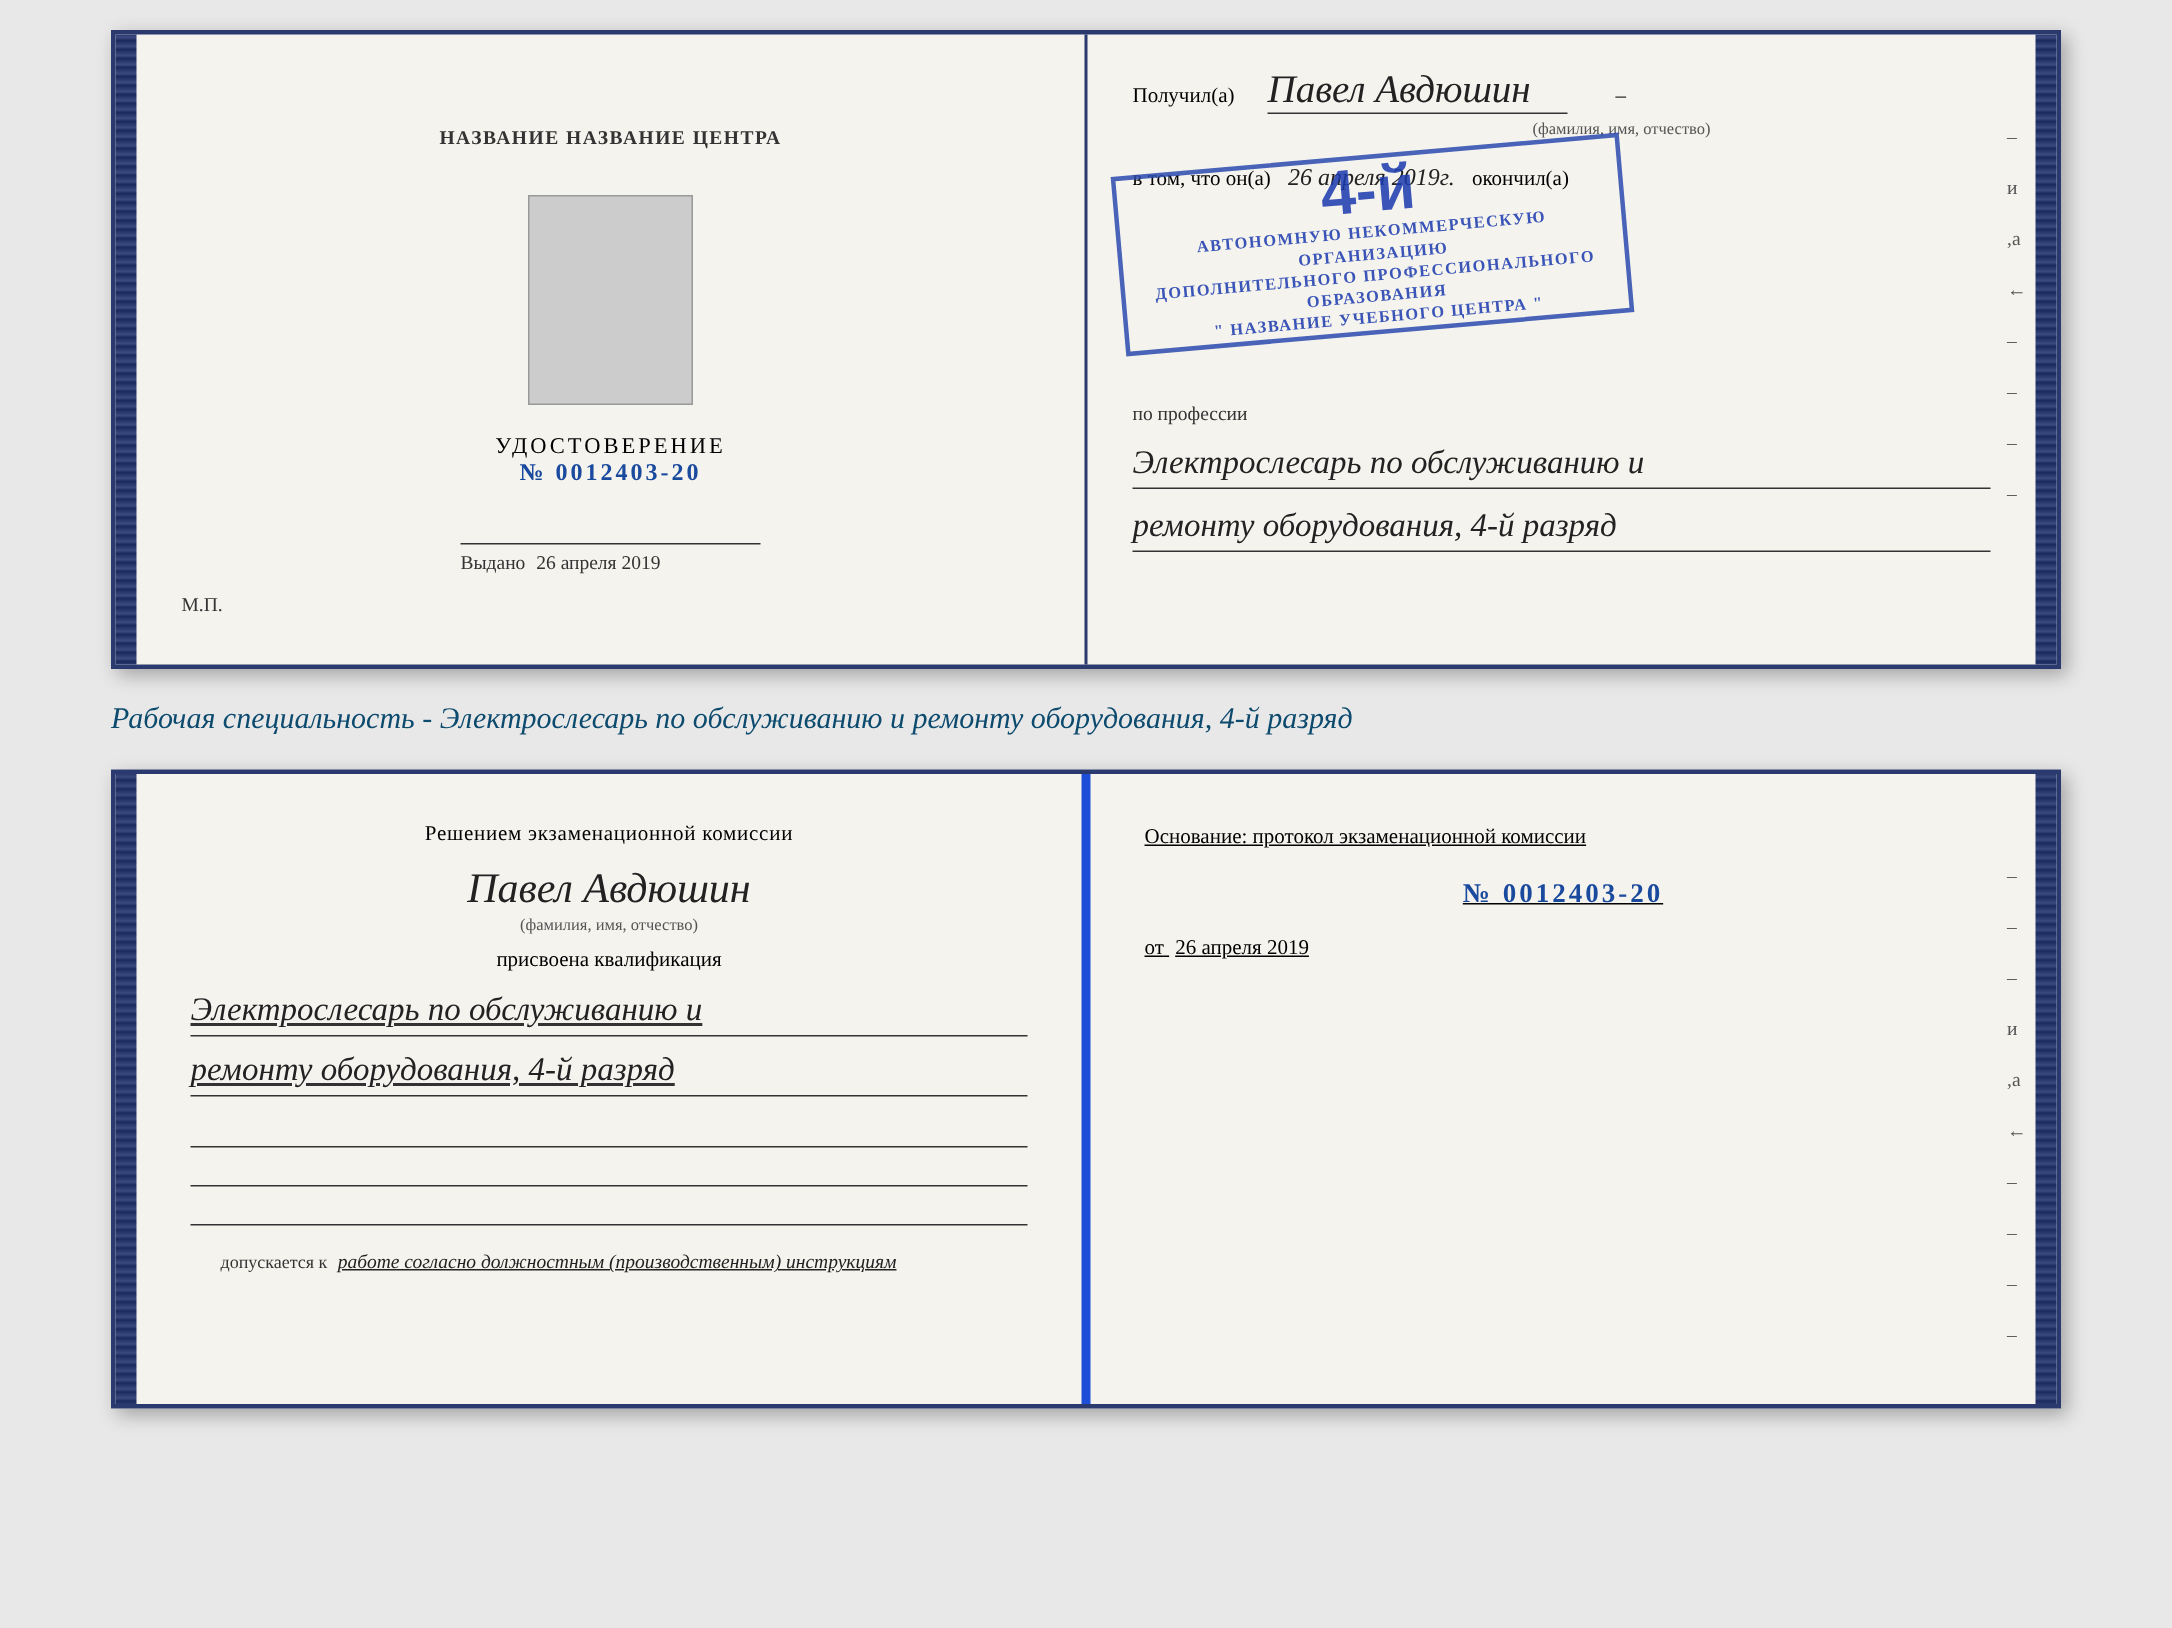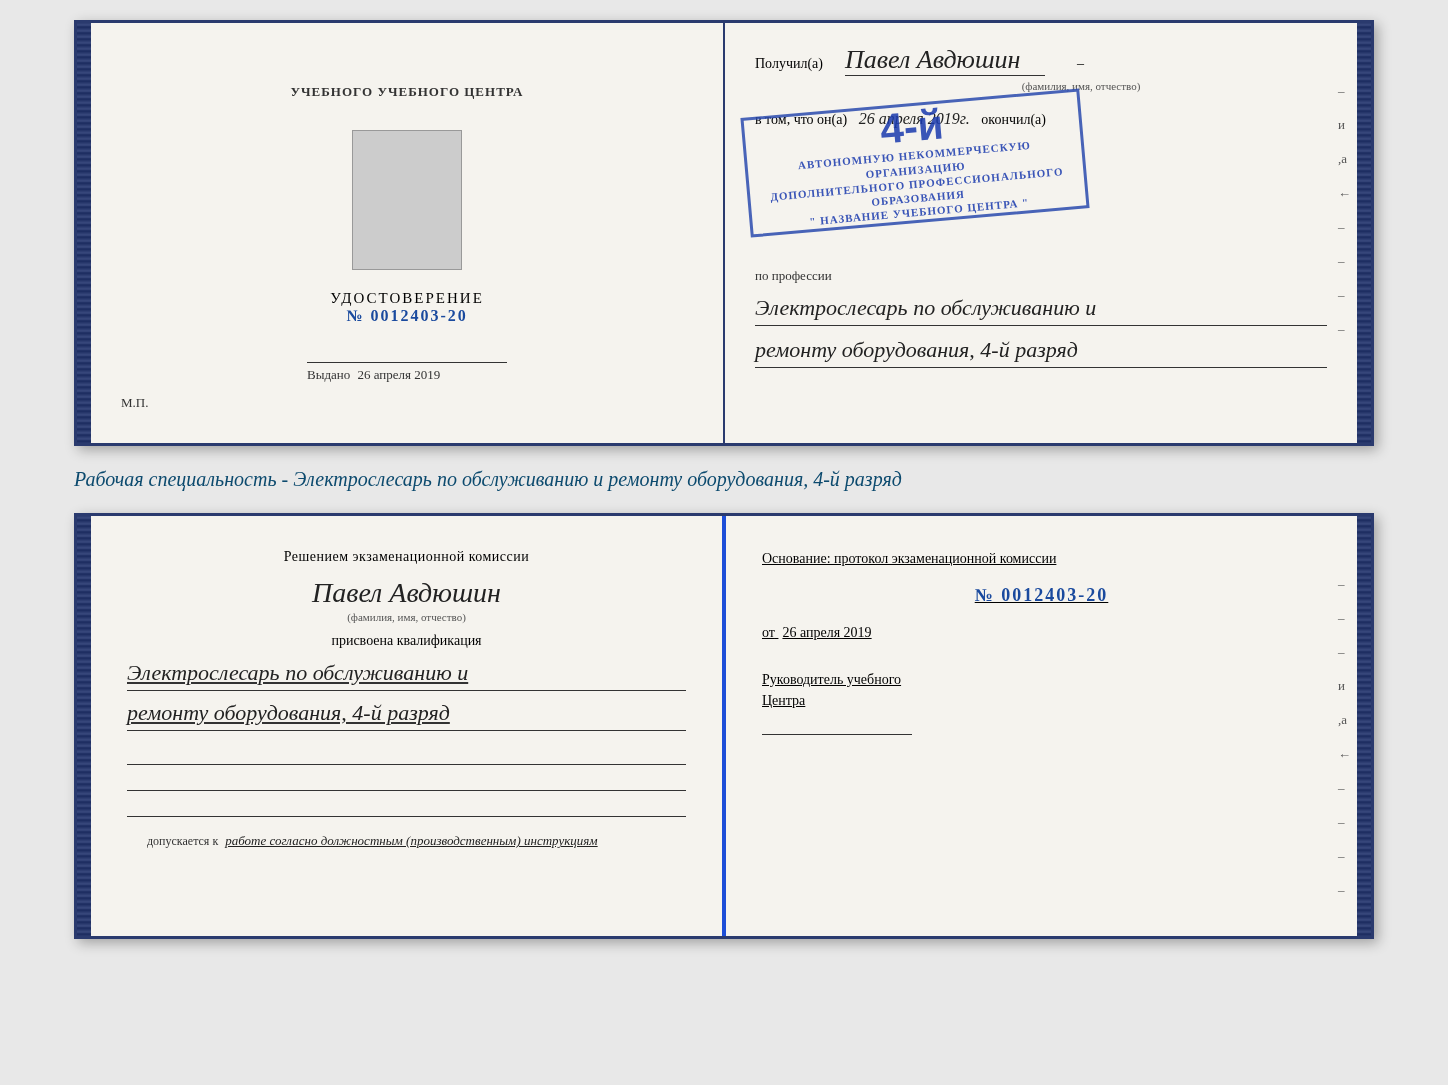--- a/index.html
+++ b/index.html
@@ -203,21 +203,21 @@
     .between-text {
       width: 1300px;
       font-size: 20px;
       color: #0c4a6e;
       padding: 4px 0;
       font-style: italic;
     }
 
     
     .bottom-left-page {
-      border-right: 4px solid #1d4ed8;
+      border-right: 6px solid #1d4ed8;
     }
 
     .resheniem-title {
       font-size: 14px;
       text-align: center;
       font-weight: normal;
       letter-spacing: 0.5px;
       line-height: 1.5;
       margin-bottom: 10px;
     }
@@ -317,21 +317,21 @@
       font-size: 13px;
     }
   </style>
 </head>
 <body>
 
 <div class="document-book">
   <div class="book-spine"></div>
 
   <div class="page page-left">
-    <div class="center-title">УЧЕБНОГО УЧЕБНОГО ЦЕНТРА</div>
+    <div class="center-title">НАЗВАНИЕ НАЗВАНИЕ ЦЕНТРА</div>
 
     <div class="photo-placeholder"></div>
 
     <div>
       <div class="udost-title">УДОСТОВЕРЕНИЕ</div>
       <div class="udost-number">№ 0012403-20</div>
     </div>
 
     <div>
       <div style="border-bottom:1px solid #333; width:200px; height:18px; margin-bottom:4px;"></div>
@@ -429,25 +429,20 @@
     <div class="osnov-section">
       <span>Основание: протокол экзаменационной  комиссии</span>
       <span class="osnov-number">№  0012403-20</span>
       <div style="margin-top:4px;">
         <span>от</span>
         <span style="margin-left:4px;">26 апреля 2019</span>
       </div>
     </div>
 
 
-    <div class="rukov-section">
-      <div>Руководитель учебного</div>
-      <div>Центра</div>
-      <div class="small-underline"></div>
-    </div>
 
     <div class="right-edge-marks">
       <span class="dash-mark">–</span>
       <span class="dash-mark">–</span>
       <span class="dash-mark">–</span>
       <span class="dash-mark">и</span>
       <span class="dash-mark">,а</span>
       <span class="dash-mark">←</span>
       <span class="dash-mark">–</span>
       <span class="dash-mark">–</span>

